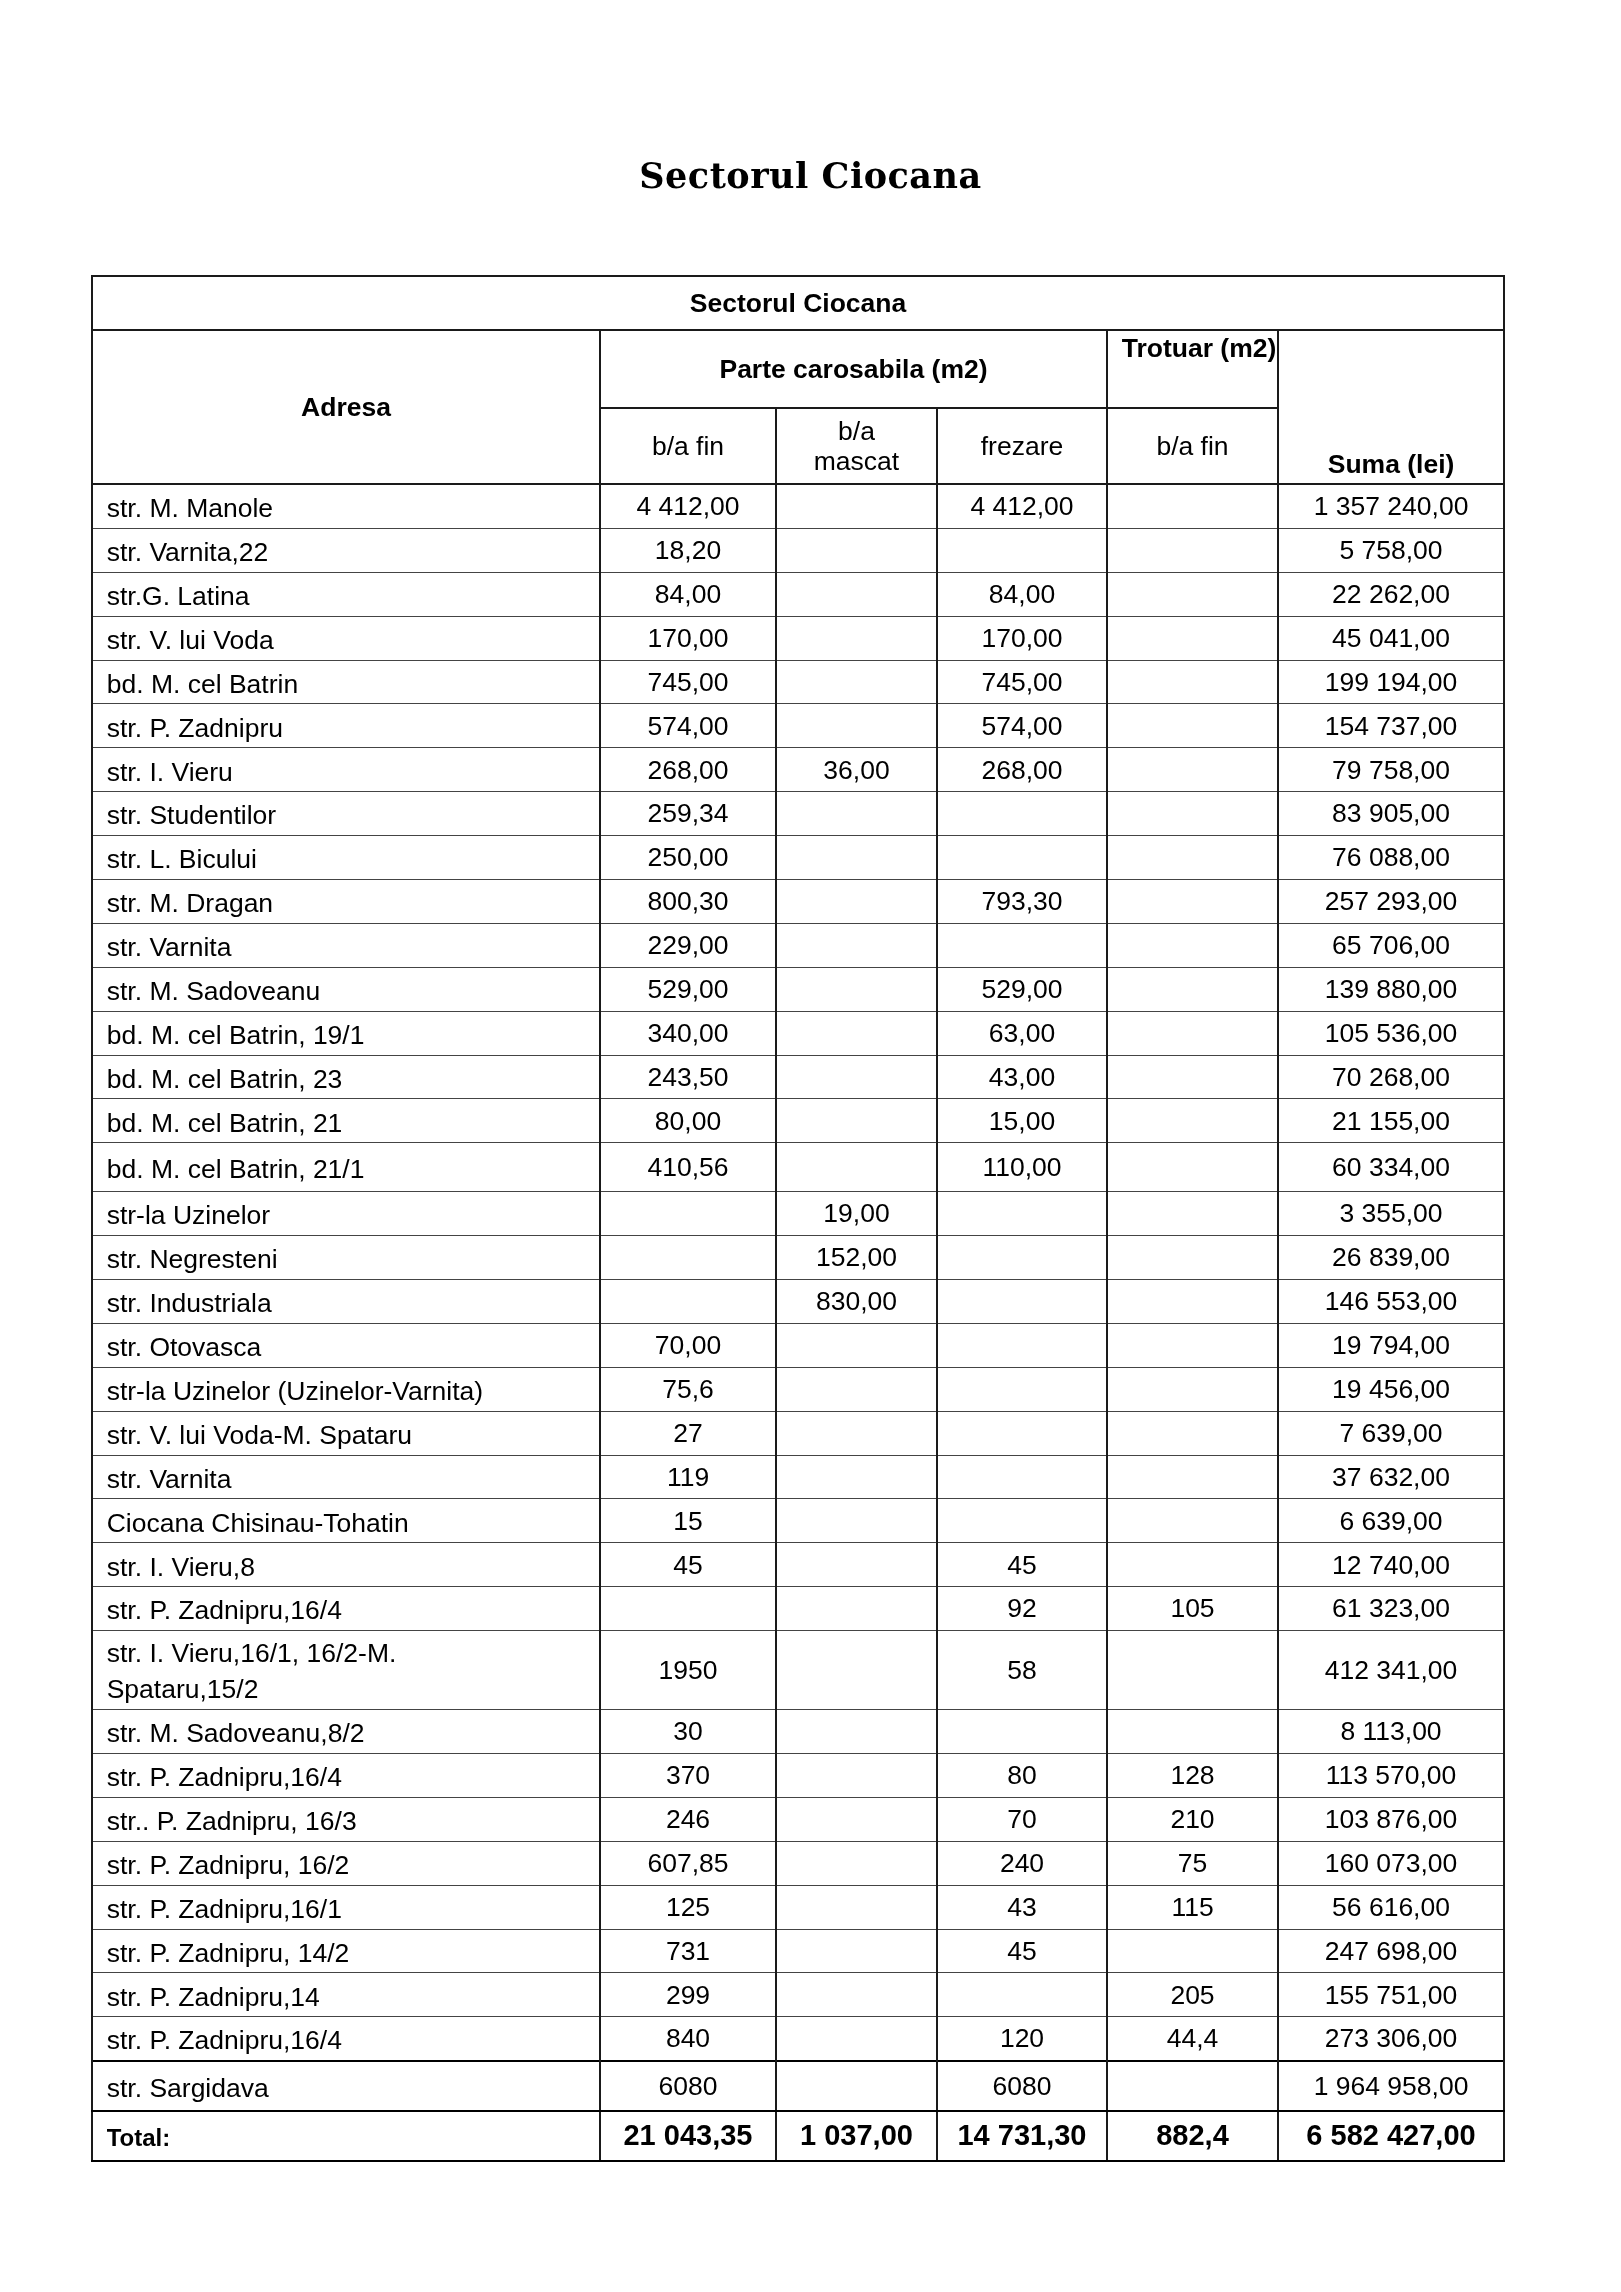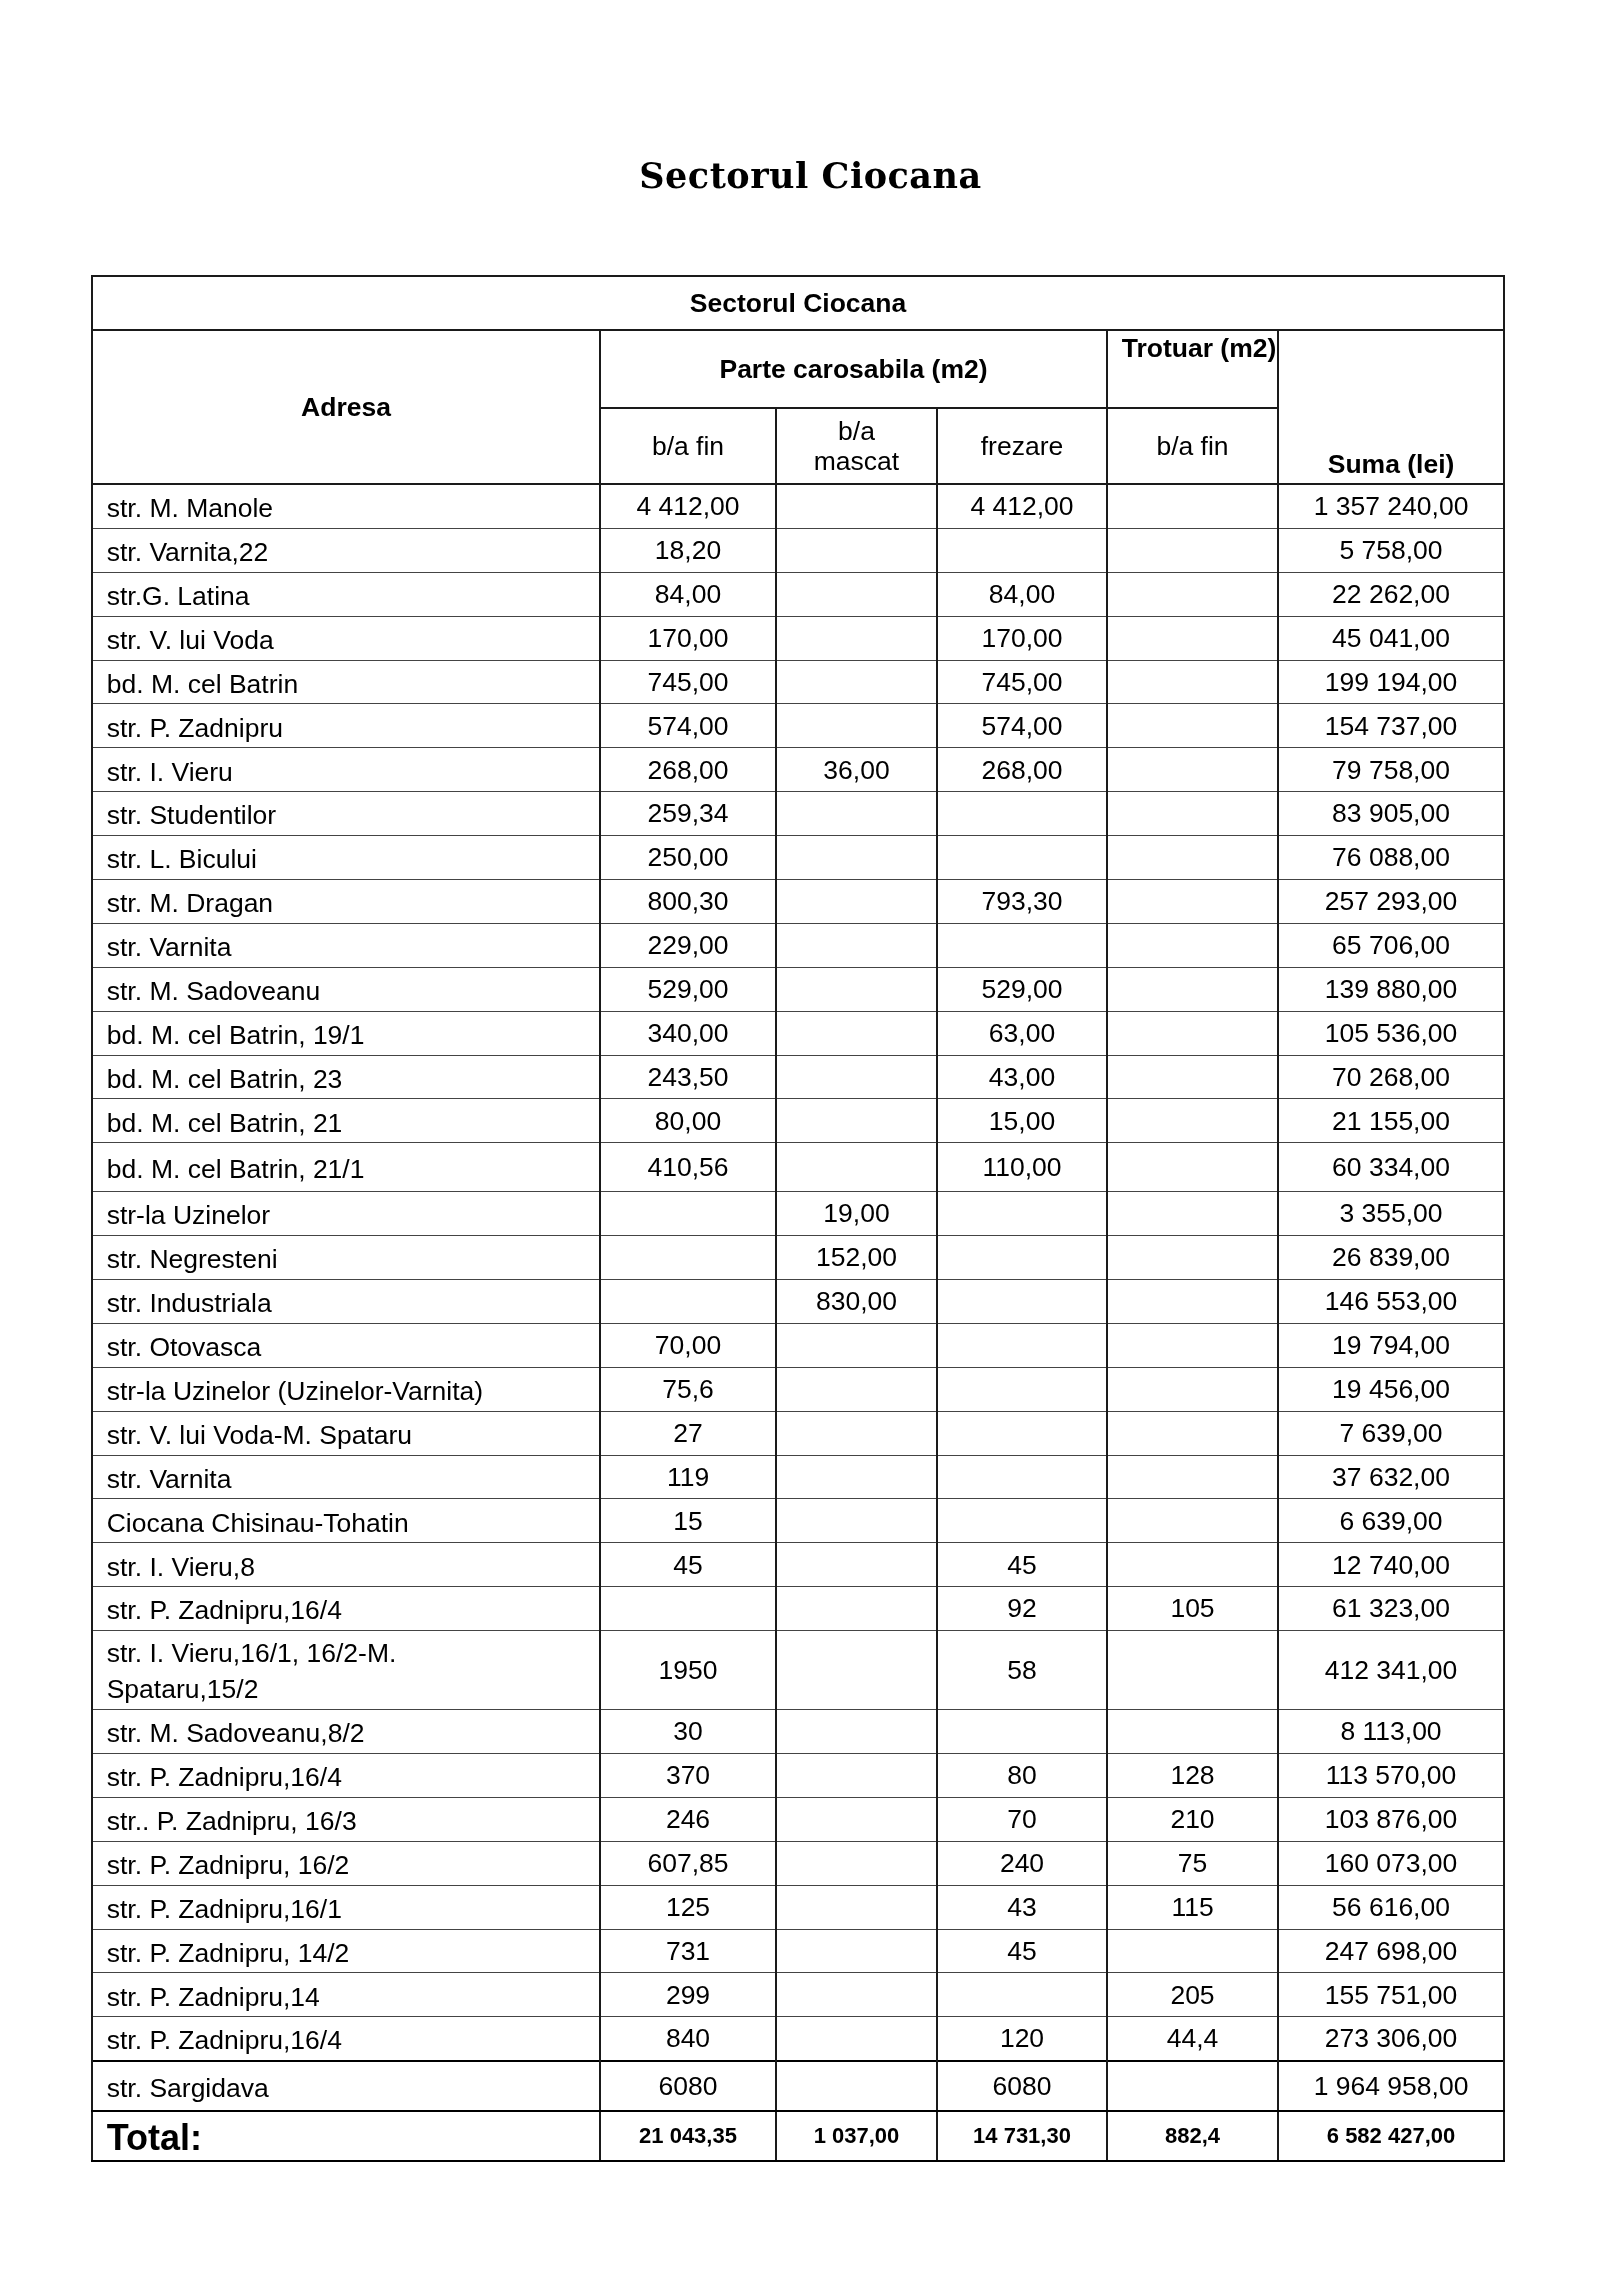--- a/index.html
+++ b/index.html
@@ -19,22 +19,22 @@
   .sub-hdr { height: 74px; font-weight: normal; font-size: 26.5px; text-align: center; vertical-align: middle; line-height: 1.3; }
   .suma-hdr { font-size: 29px; text-align: center; vertical-align: bottom; padding-bottom: 3.9px !important; border-radius: 20px; }
   .adresa-hdr { font-size: 29px; text-align: center; vertical-align: middle; }
   td.addr { text-align: left; padding-left: 13.7px !important; padding-top: 3.9px !important; vertical-align: middle; }
   td.num { text-align: center; vertical-align: middle; }
   tr.row td { height: 39px; border-top: 1.5px solid #444; border-bottom: 1.5px solid #444; }
   tr.row.tall td { height: 44px; }
   tr.row.two td { height: 74px; }
   tr.row.two td.addr { line-height: 1.35; }
   tr.sarg td { height: 44px; border-top: 2.9px solid #000; border-bottom: 2.9px solid #000; margin-top: 36px; }
-  tr.total td { height: 44px; font-weight: bold; font-size: 22px; border-top: 2.9px solid #000; border-bottom: 2.9px solid #000; }
-  tr.total td.addr { font-size: 36px; }
+  tr.total td { height: 44px; font-weight: bold; font-size: 29px; border-top: 2.9px solid #000; border-bottom: 2.9px solid #000; }
+  tr.total td.addr { font-size: 24px; }
 </style>
 </head>
 <body>
 
 <div class="page-title" style="width:1621px;left:0;">Sectorul Ciocana</div>
 
 <table class="report">
   <colgroup>
     <col style="width:508px">
       <col style="width:176px">

